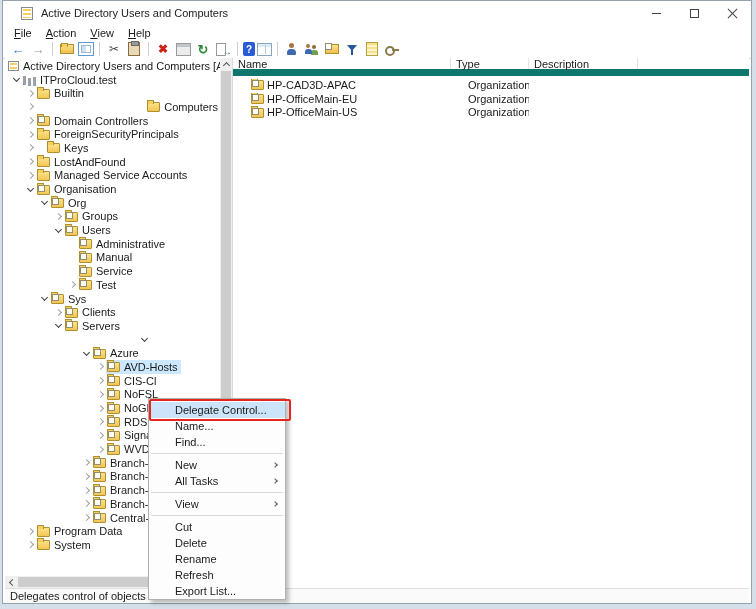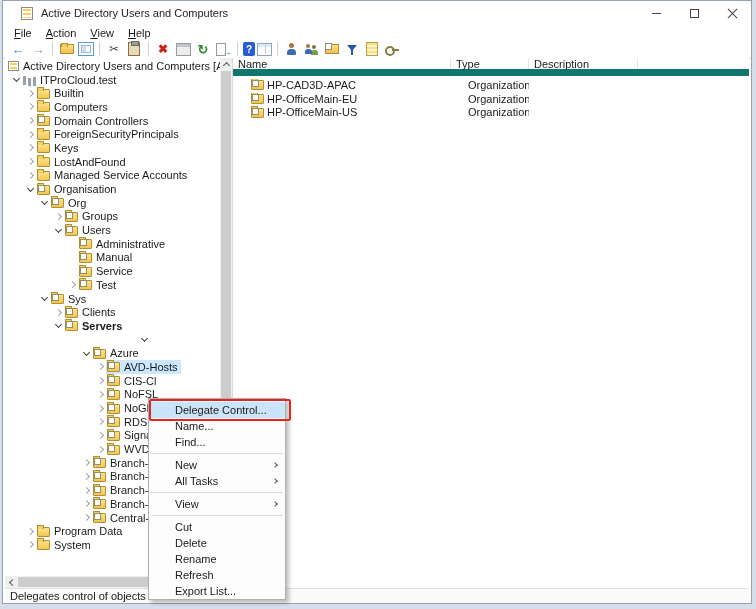--- a/index.html
+++ b/index.html
@@ -219,21 +219,21 @@
           </div>
 
           <div class="trow" style="margin-left: 20px;">
             <span class="arrow closed"></span>
             <span class="row-core">
               <span class="ticon icon-folder"></span>
               <span class="tlabel">Builtin</span>
             </span>
           </div>
 
-          <div class="trow" style="margin-left: 20px;">
+          <div class="trow" style="margin-left: 20px; justify-content: space-between;">
             <span class="arrow closed"></span>
             <span class="row-core">
               <span class="ticon icon-folder"></span>
               <span class="tlabel">Computers</span>
             </span>
           </div>
 
           <div class="trow" style="margin-left: 20px;">
             <span class="arrow closed"></span>
             <span class="row-core">
@@ -243,21 +243,21 @@
           </div>
 
           <div class="trow" style="margin-left: 20px;">
             <span class="arrow closed"></span>
             <span class="row-core">
               <span class="ticon icon-folder"></span>
               <span class="tlabel">ForeignSecurityPrincipals</span>
             </span>
           </div>
 
-          <div class="trow" style="margin-left: 20px;">
+          <div class="trow" style="margin-left: 20px; gap: 10px;">
             <span class="arrow closed"></span>
             <span class="row-core">
               <span class="ticon icon-folder"></span>
               <span class="tlabel">Keys</span>
             </span>
           </div>
 
           <div class="trow" style="margin-left: 20px;">
             <span class="arrow closed"></span>
             <span class="row-core">
@@ -348,21 +348,21 @@
           </div>
 
           <div class="trow" style="margin-left: 48px;">
             <span class="arrow closed"></span>
             <span class="row-core">
               <span class="ticon icon-ou"></span>
               <span class="tlabel">Clients</span>
             </span>
           </div>
 
-          <div class="trow" style="margin-left: 48px; font-weight: bold;">
+          <div class="trow" style="margin-left: 48px;">
             <span class="arrow open"></span>
             <span class="row-core">
               <span class="ticon icon-ou"></span>
               <span class="tlabel">Servers</span>
             </span>
           </div>
 
           <div class="trow" style="margin-left: 62px; flex-direction: column;">
             <span class="arrow open"></span>
             <span class="row-core">

